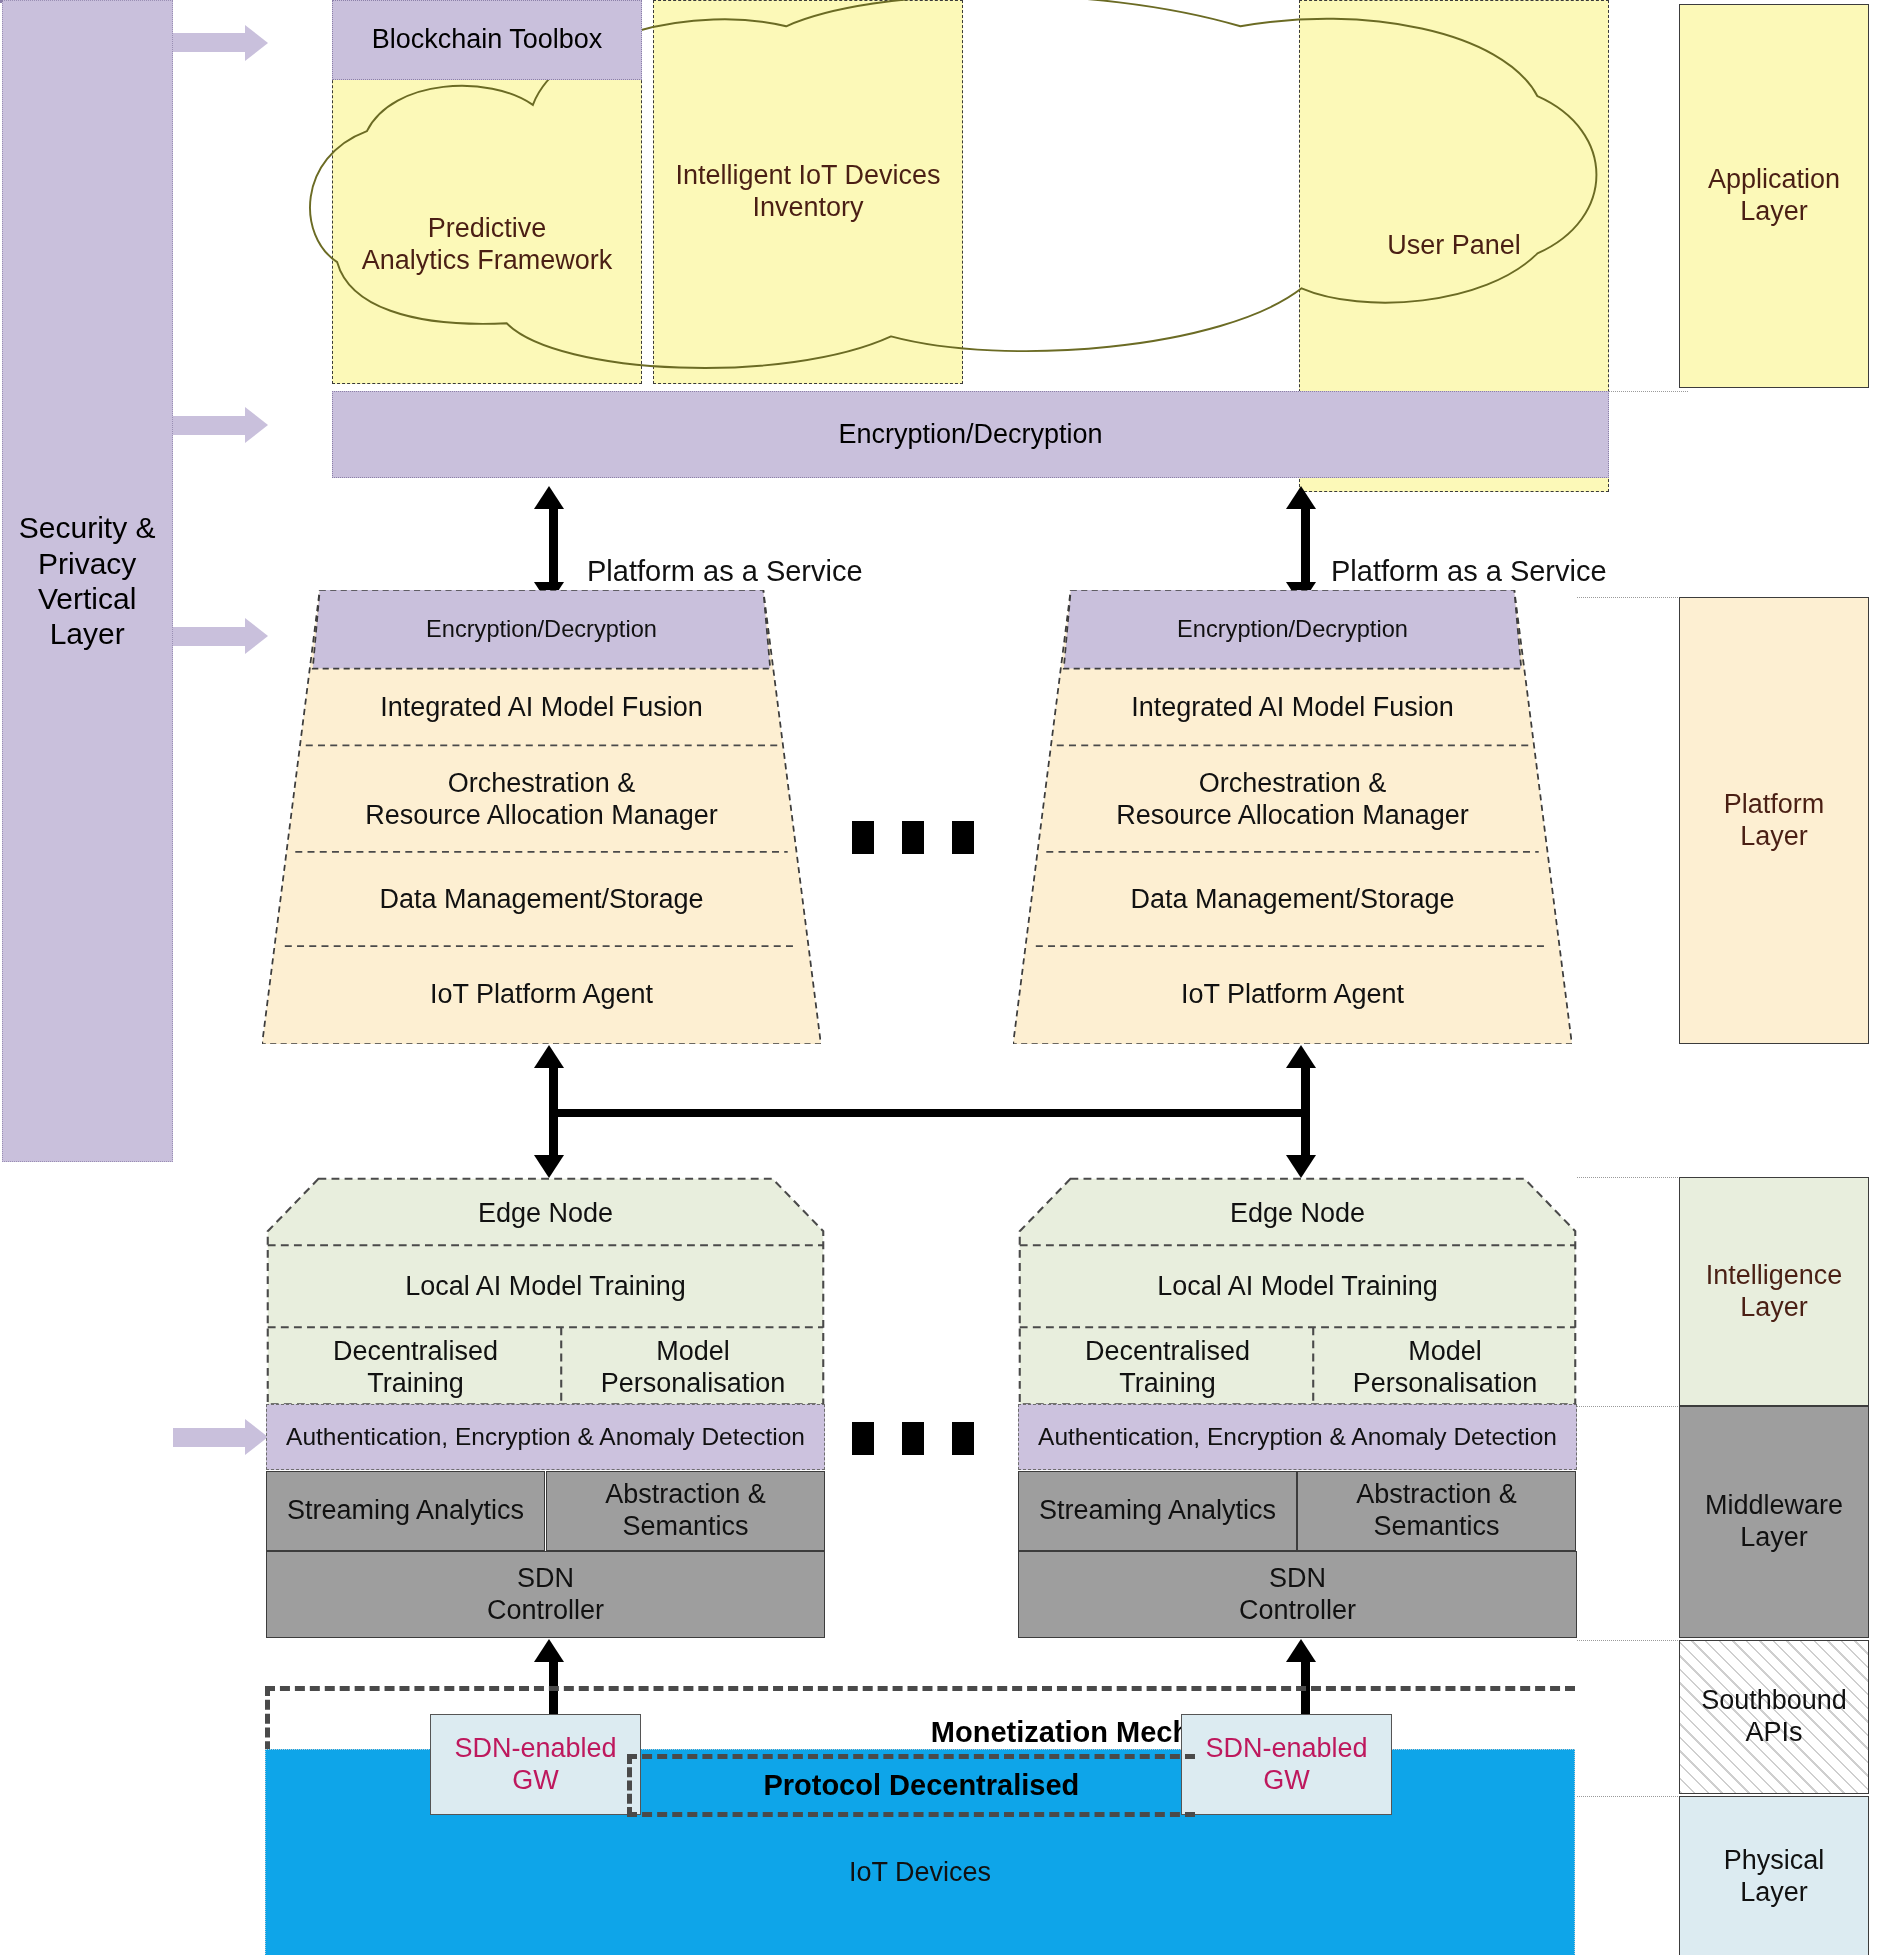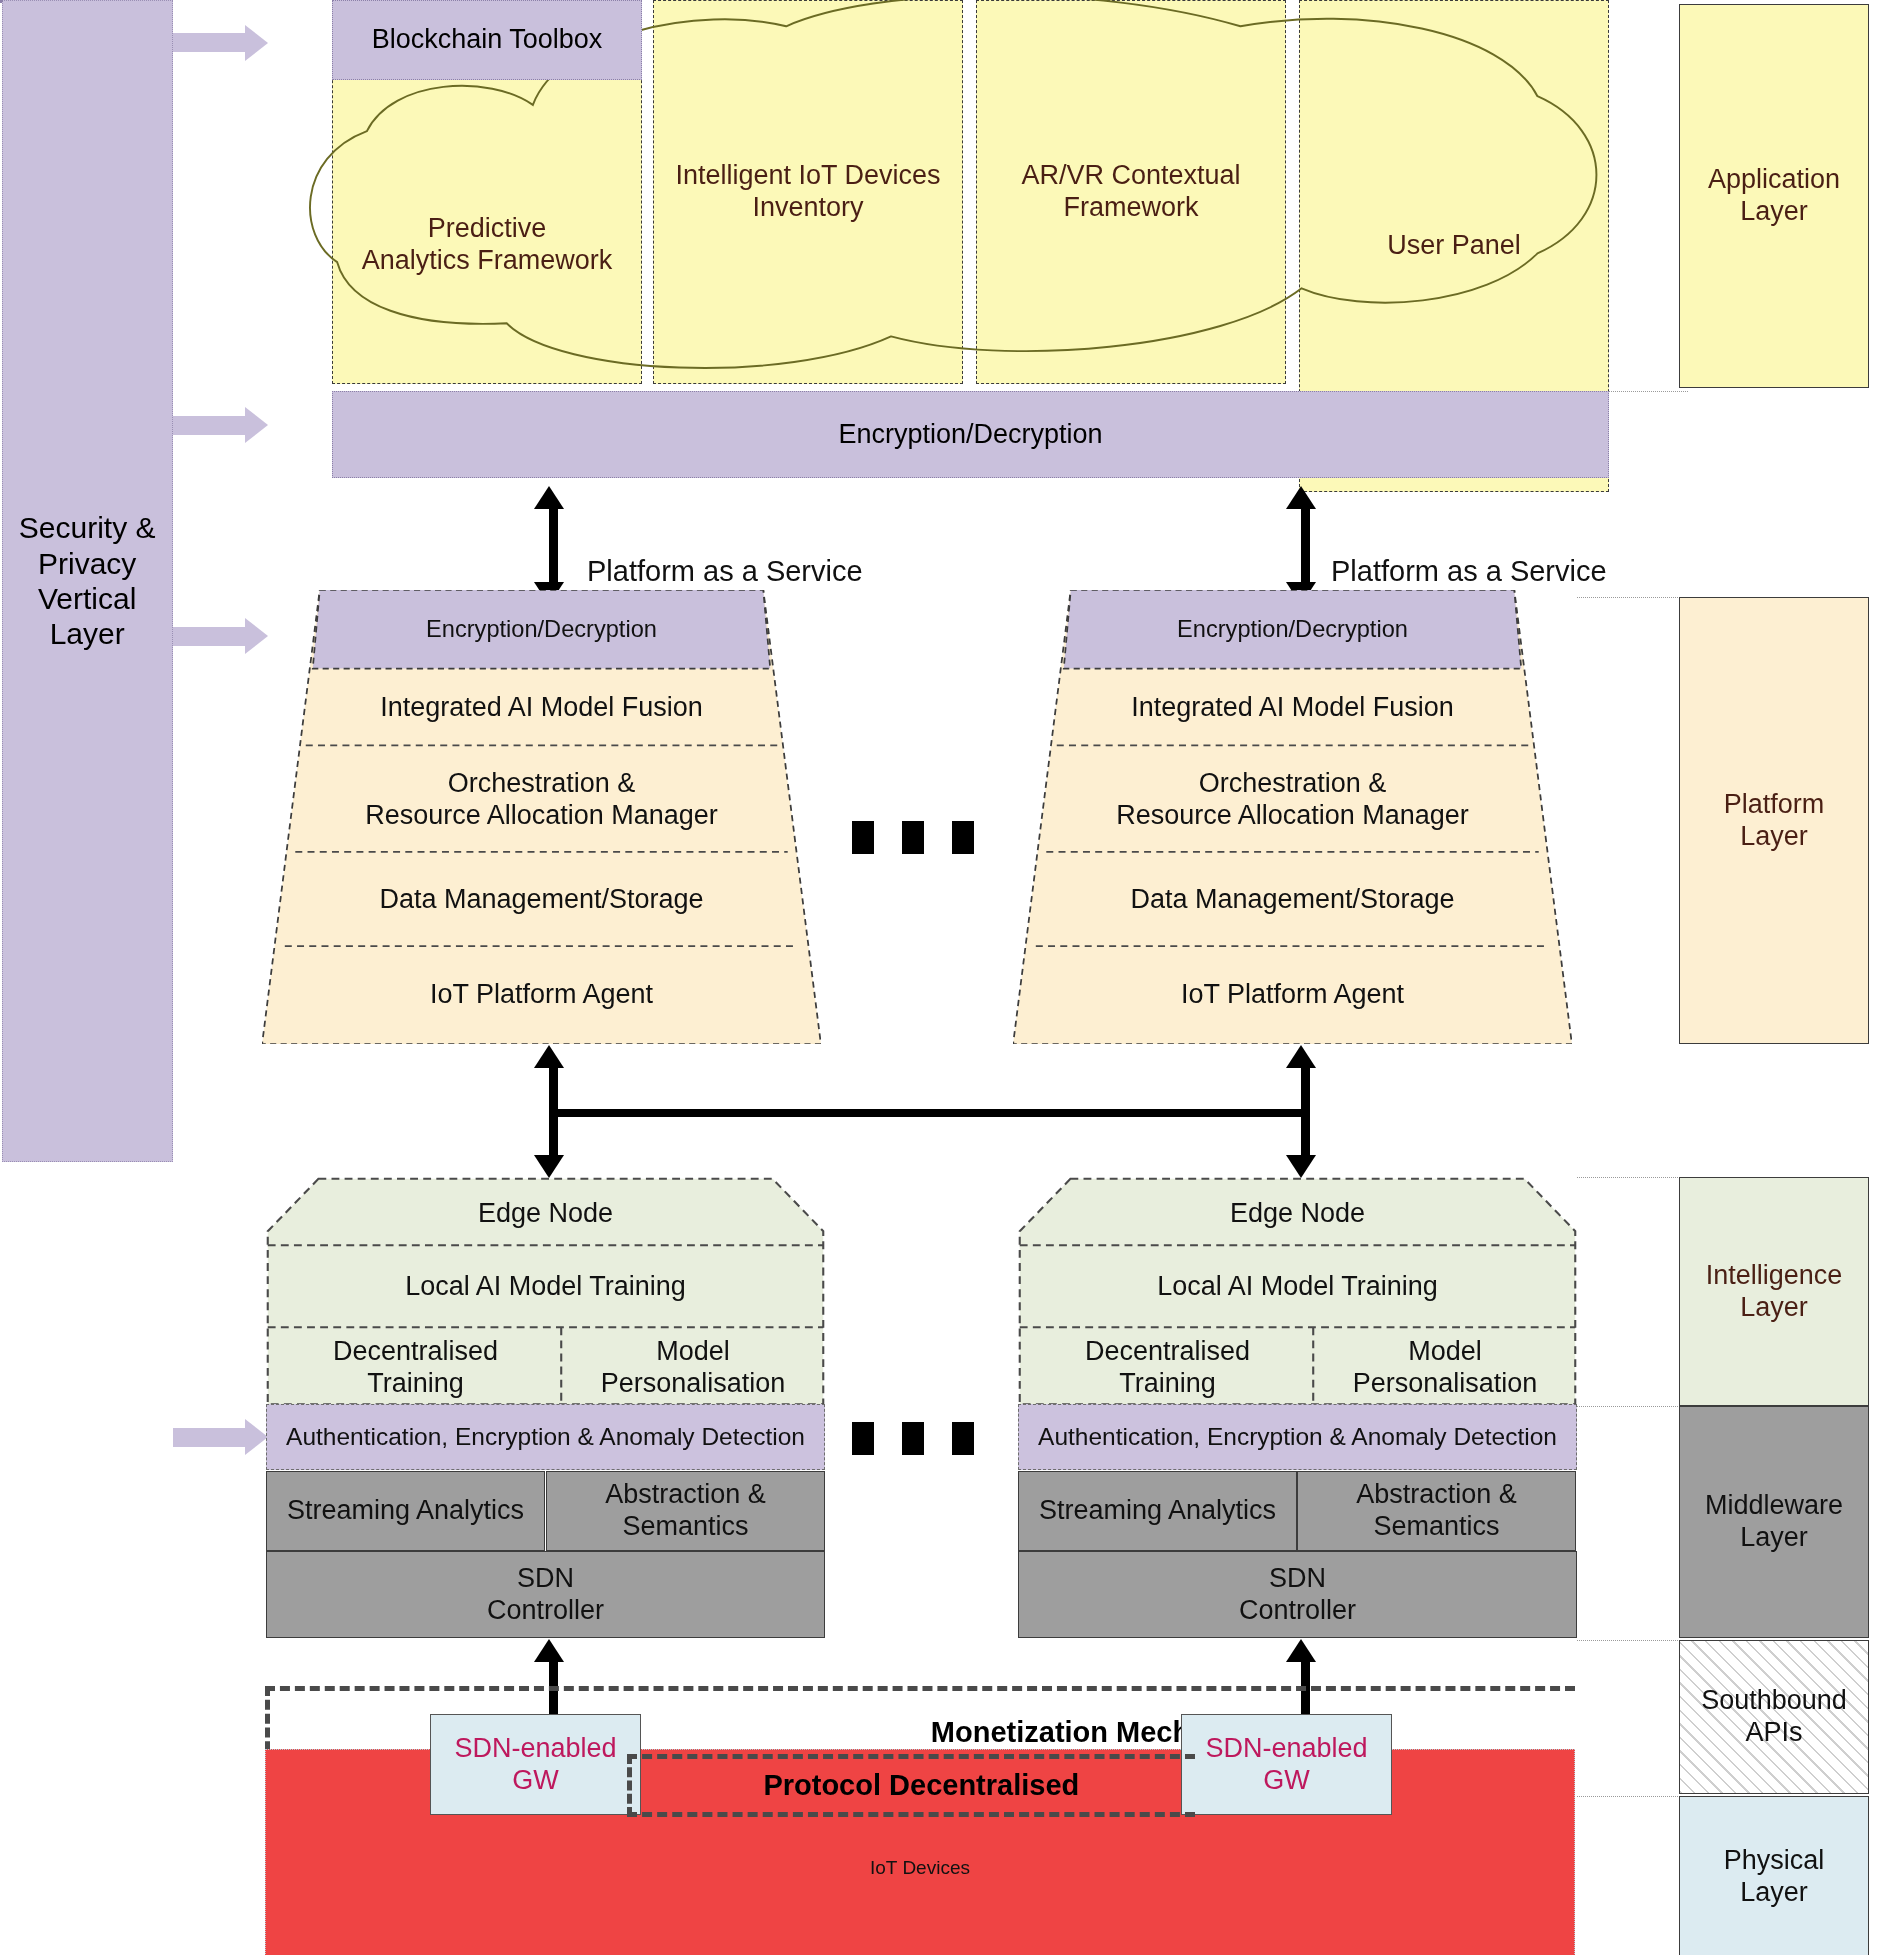--- a/index.html
+++ b/index.html
@@ -25,21 +25,21 @@
   .hatch{
     background-color:#fff;
     background-image:repeating-linear-gradient(45deg,#cfcfcf 0px,#cfcfcf 1.7px,#fff 1.7px,#fff 9.6px);
   }
   .traprow{position:absolute;left:0;right:0;color:#111;font-size:27px;}
   .traprow .rtxt{position:relative;z-index:3;width:100%;}
   .authbar{background:#ccc2de;border:0.9px dashed #6d6d6d;color:#111;font-size:24.5px;}
   .mwbox{background:#9e9e9e;border:1.7px solid #3c3c3c;color:#111;font-size:27px;}
 
   
-  .physical{background:#ef4444;border:0.9px dotted #b9cdd6;color:#111;font-size:19px;}
+  .physical{background:#0ea5e9;border:0.9px dotted #b9cdd6;color:#111;font-size:27px;}
   .gwbox{background:#dcebf1;border:1.7px solid #555;color:#be185d;font-size:27px;}
   .dashbox{border:5.2px dashed #4a4a4a;background:transparent;color:#000;font-size:29px;font-weight:bold;}
   .dashbox.openright{border-right:none;}
   .arrShaft{background:#000;width:8.7px;}
   .arrUp{border-left:15px solid transparent;border-right:15px solid transparent;border-bottom:23px solid #000;}
   .arrDown{border-left:15px solid transparent;border-right:15px solid transparent;border-top:23px solid #000;}
   .hline{background:#000;height:7.9px;}
 
   .dotsq{background:#000;width:22px;height:33px;}
 
@@ -87,24 +87,20 @@
   <div class="abs blockchain ctr" style="left:380:px;"></div>
   <div class="abs blockchain ctr" style="left:332px;top:0px;width:0;height:0;"></div>
 
   <div class="abs appcell ctr" style="left:332px;top:0px;width:310px;height:384px;">
     <div style="white-space:pre-line;margin-top:105px;">Predictive
 Analytics Framework</div>
   </div>
   <div class="abs appcell ctr" style="left:653px;top:0px;width:310px;height:384px;">
     <div style="white-space:pre-line;">Intelligent IoT Devices
 Inventory</div>
-  </div>
-  <div class="abs appcell ctr" style="left:976px;top:0px;width:310px;height:384px;">
-    <div style="white-space:pre-line;">AR/VR Contextual
-Framework</div>
   </div>
   <div class="abs appcell ctr" style="left:1299px;top:0px;width:310px;height:492px;">
     <div style="white-space:pre-line;">User Panel</div>
   </div>
 
   <svg class="cloud" width="1893" height="402" viewBox="0 0 2167 460">
     <path d="M 386 300
              C 340 270, 340 180, 420 150
              C 450 90, 560 85, 610 120
              C 640 40, 800 5, 900 30

